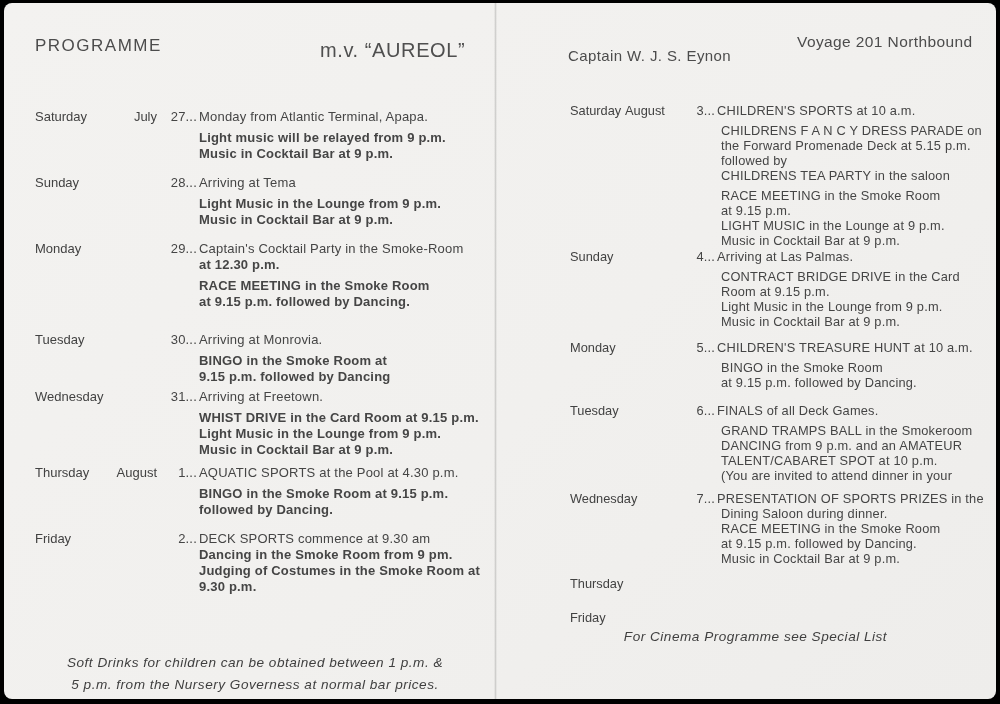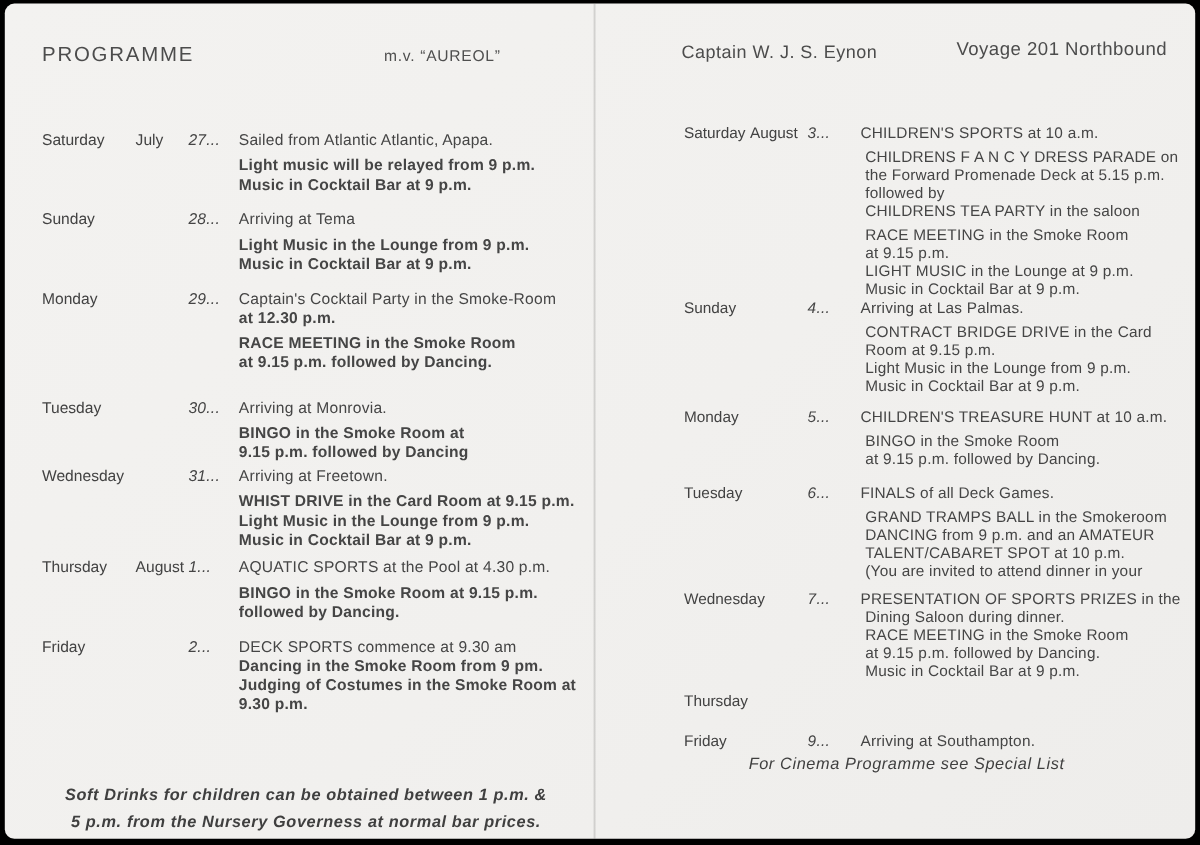--- a/index.html
+++ b/index.html
@@ -21,24 +21,24 @@
   .page.left{left:0;width:512px;}
   .page.right{left:491px;right:0;}
 
   
   .hdr-title{
     position:absolute;left:31px;top:33px;
     font-size:17px;letter-spacing:1.5px;color:#4c4c4c;font-weight:400;
   }
   .hdr-ship{
     position:absolute;left:316px;top:36px;
-    font-size:13px;letter-spacing:.6px;color:#4f4f4f;
+    font-size:20px;letter-spacing:.6px;color:#4f4f4f;
   }
   .hdr-captain{
-    position:absolute;left:73px;top:32px;
+    position:absolute;left:73px;top:44px;
     font-size:15px;letter-spacing:.4px;color:#4c4c4c;
   }
   .hdr-voyage{
     position:absolute;left:302px;top:30px;
     font-size:15.5px;letter-spacing:.4px;color:#4c4c4c;
   }
 
   
   .entries{position:absolute;}
   .left .entries{top:106px;left:31px;right:18px;}
@@ -52,63 +52,63 @@
   .left .entry:nth-child(5){margin-bottom:7px;}
   .right .entry:nth-child(1){margin-bottom:1px;}
   .right .entry:nth-child(2){margin-bottom:11px;}
   .right .entry:nth-child(3){margin-bottom:13px;}
   .right .entry:nth-child(5){margin-bottom:10px;}
   .right .entry:nth-child(6){margin-bottom:19px;}
 
   .day{flex:0 0 auto;color:#424242;}
   .month{flex:0 0 auto;color:#424242;}
   .left .day{width:78px;}
-  .left .month{width:44px;}
+  .left .month{width:44px;text-align:right;}
   .right .day{width:55px;}
   .right .month{width:48px;}
   .body{flex:1 1 auto;}
 
   .left .entry{font-size:13px;line-height:16px;}
   .right .entry{font-size:12.8px;line-height:15px;}
   .line{color:#454545;letter-spacing:.2px;white-space:nowrap;}
   .line.gap{margin-top:5px;}
   .left .line:not(.first){padding-left:42px;font-weight:bold;}
   .right .line:not(.first){padding-left:48px;}
-  .numdots{display:inline-block;text-align:left;color:#454545;font-style:italic;}
+  .numdots{display:inline-block;text-align:right;color:#454545;}
   .left .numdots{width:40px;}
   .right .numdots{width:42px;}
   .txt{padding-left:2px;}
 
   
   .footnote{
     position:absolute;font-style:italic;color:#3f3f3f;text-align:center;
   }
   .left .footnote{
     left:26px;right:36px;top:649px;
-    font-size:13.6px;line-height:22px;letter-spacing:.5px;font-weight:bold;
+    font-size:13.6px;line-height:22px;letter-spacing:.5px;
   }
   .right .footnote{
     left:60px;right:40px;top:626px;
     font-size:13.6px;letter-spacing:.5px;
   }
 </style>
 </head>
 <body>
 
 <div class="paper">
 
   <div class="page left">
     <div class="hdr-title">PROGRAMME</div>
     <div class="hdr-ship">m.v. “AUREOL”</div>
     <div class="entries">
         <div class="entry">
           <div class="day">Saturday</div>
           <div class="month">July</div>
           <div class="body">
-            <div class="line first"><span class="numdots">27...</span><span class="txt">Sailed from Atlantic Atlantic, Apapa.</span></div>
+            <div class="line first"><span class="numdots">27...</span><span class="txt">Monday from Atlantic Terminal, Apapa.</span></div>
             <div class="line gap">Light music will be relayed from 9 p.m.</div>
             <div class="line">Music in Cocktail Bar at 9 p.m.</div>
           </div>
         </div>
         <div class="entry">
           <div class="day">Sunday</div>
           <div class="month"></div>
           <div class="body">
             <div class="line first"><span class="numdots">28...</span><span class="txt">Arriving at Tema</span></div>
             <div class="line gap">Light Music in the Lounge from 9 p.m.</div>
@@ -233,23 +233,20 @@
             <div class="line">Music in Cocktail Bar at 9 p.m.</div>
           </div>
         </div>
         <div class="entry">
           <div class="day">Thursday</div>
           <div class="month"></div>
         </div>
         <div class="entry">
           <div class="day">Friday</div>
           <div class="month"></div>
-          <div class="body">
-            <div class="line first"><span class="numdots">9...</span><span class="txt">Arriving at Southampton.</span></div>
-          </div>
         </div>
       </div>
     <div class="footnote">
       <div>For Cinema Programme see Special List</div>
     </div>
   </div>
 
 </div>
 
 </body></html>

